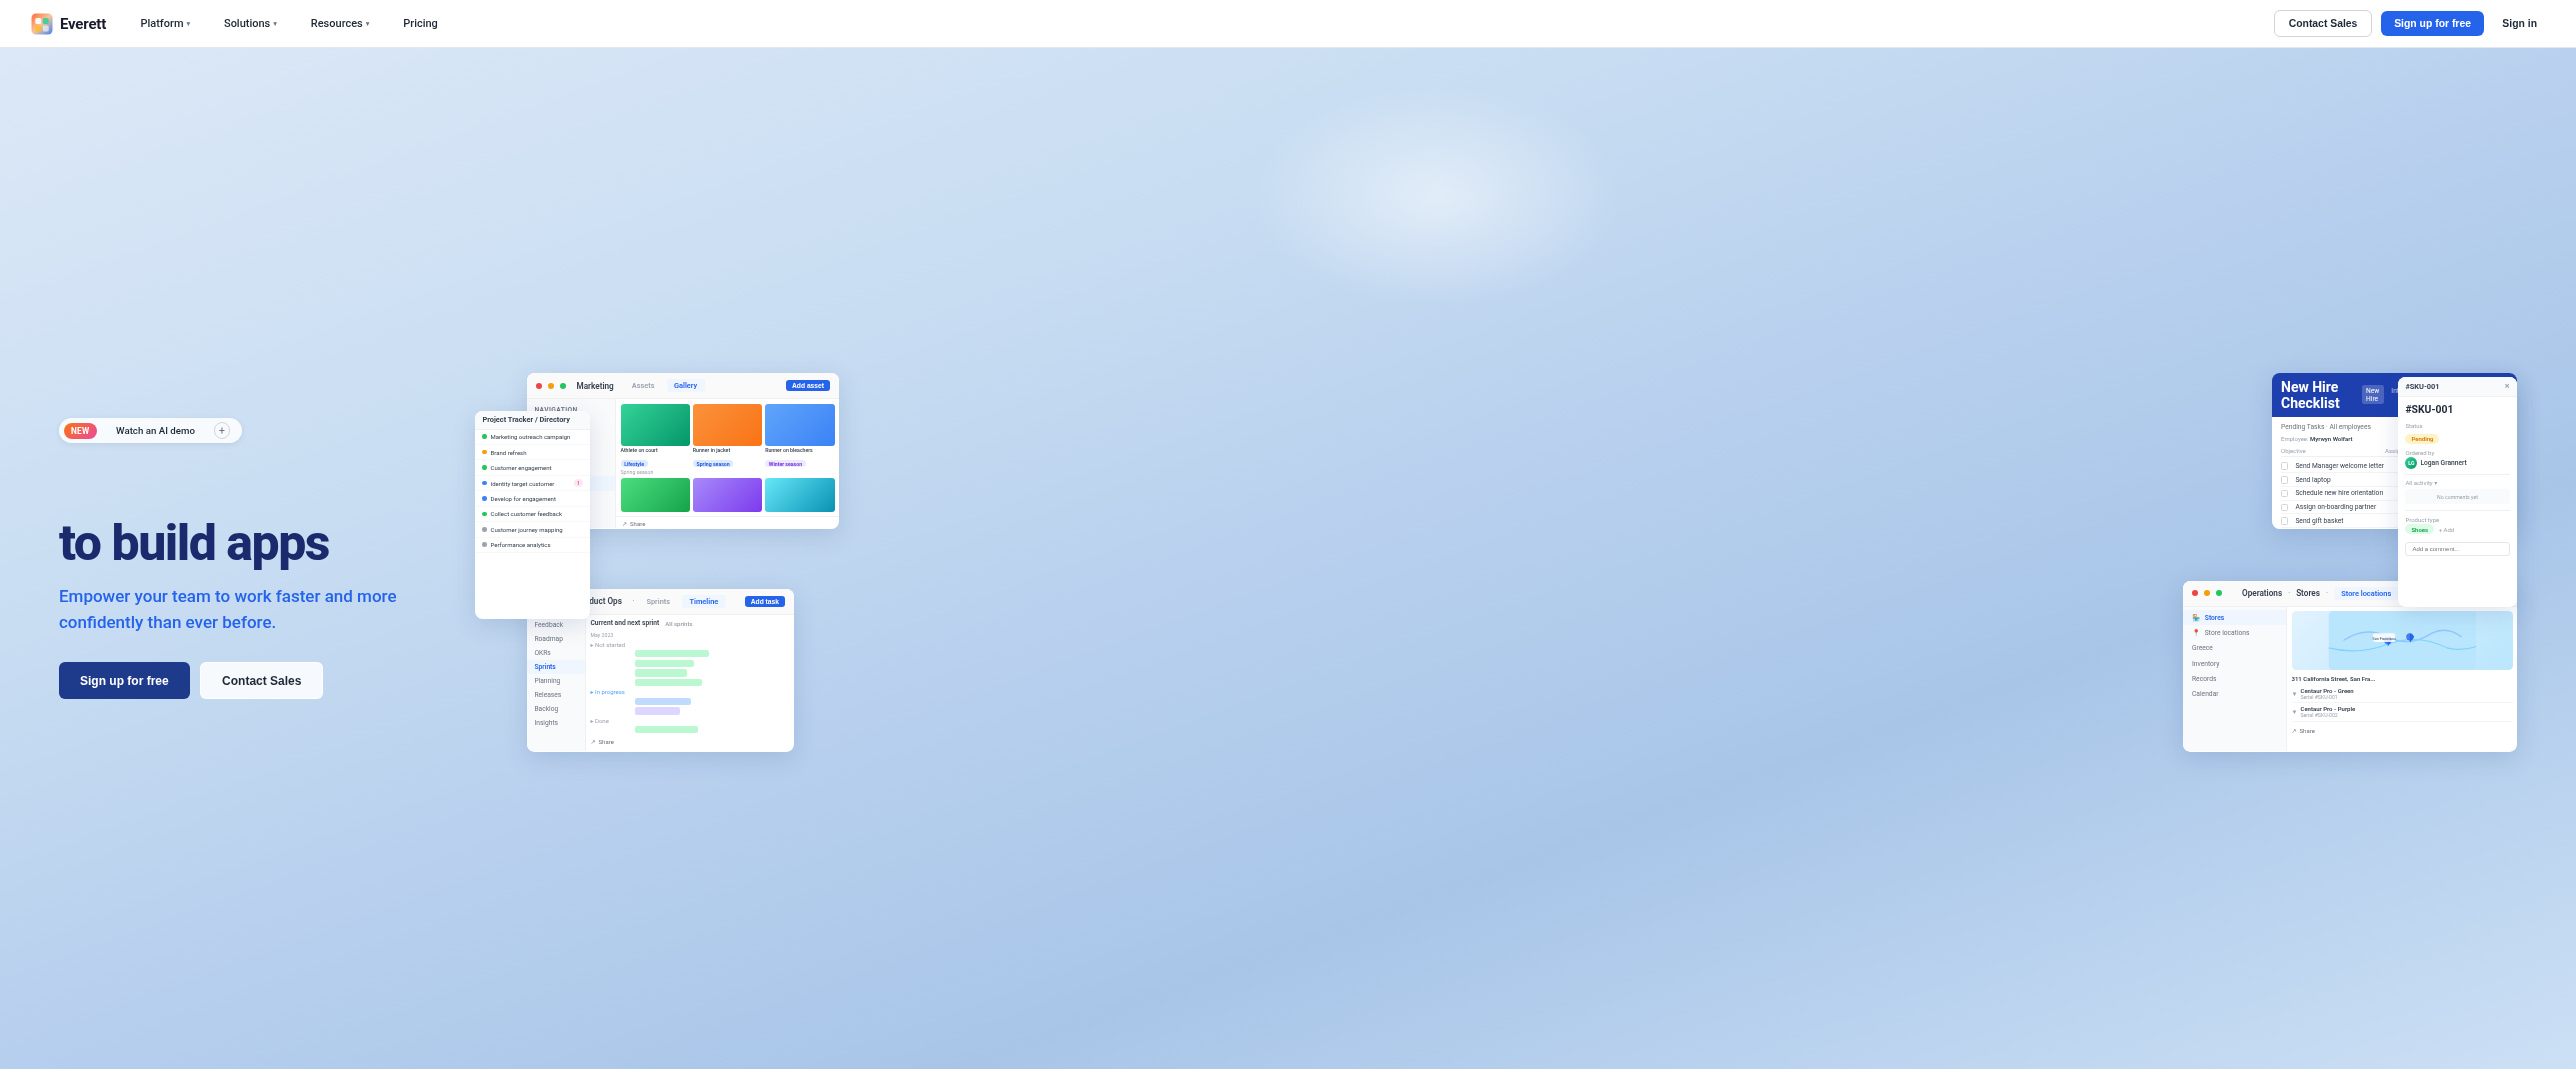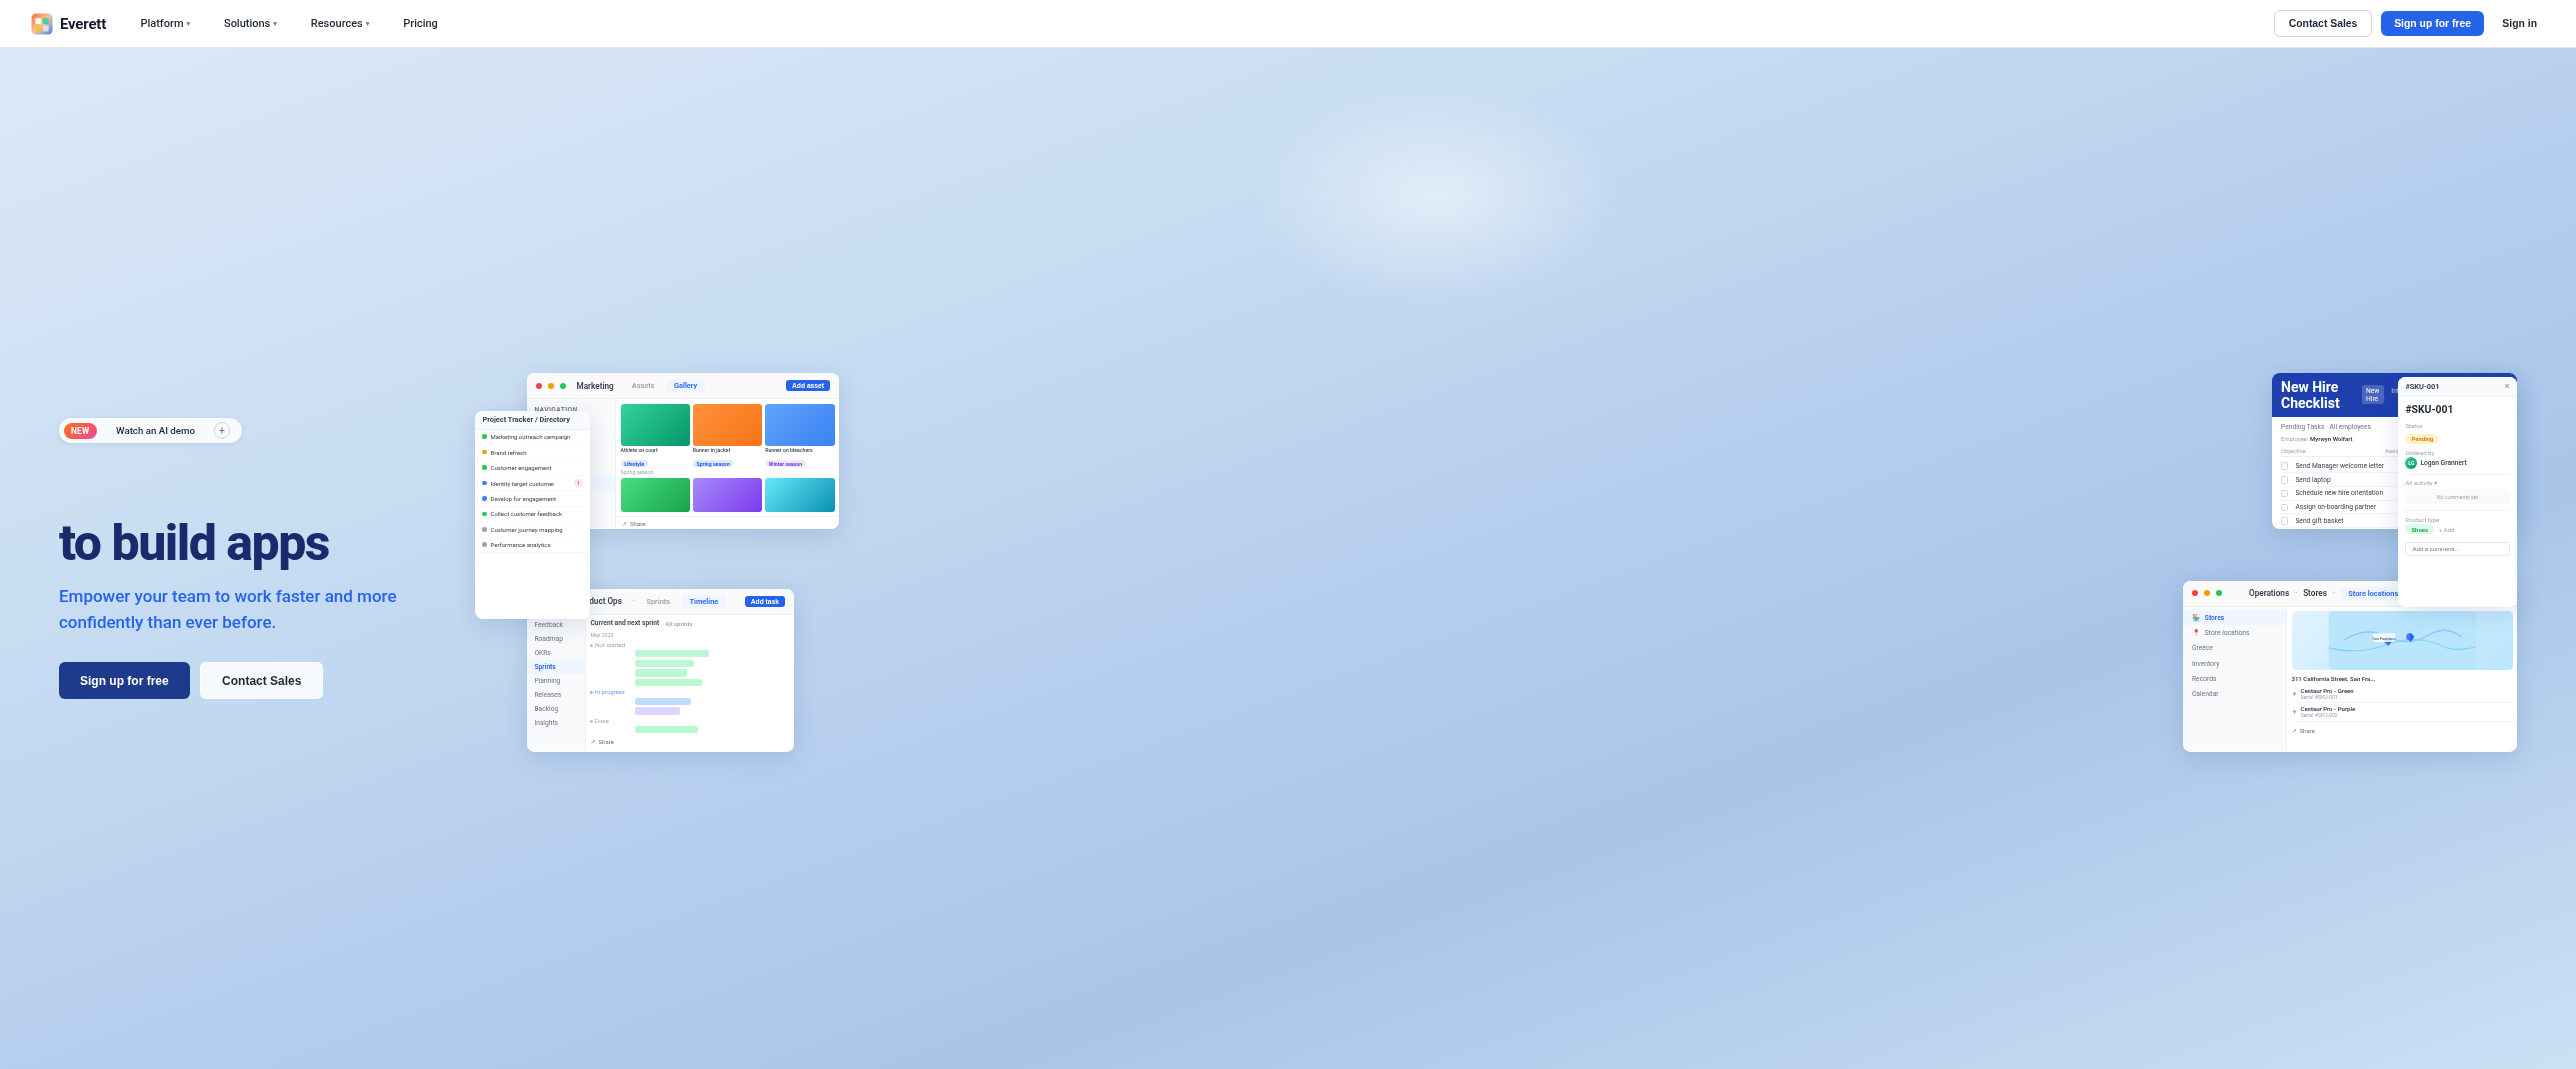--- a/index.html
+++ b/index.html
@@ -813,21 +813,21 @@
             </div>
           </div>
         </div>
       </div>
 
       <div class="screenshot-card card-operations">
         <div class="card-header">
           <div class="card-dot dot-red"></div>
           <div class="card-dot dot-yellow"></div>
           <div class="card-dot dot-green"></div>
-          <span style="margin-left:21px;">Operations</span>
+          <span style="margin-left:14px;">Operations</span>
           <span style="color:#9ca3af;font-size:6.7px;"> · </span>
           <span>Stores</span>
           <span style="color:#9ca3af;font-size:6.7px;"> · </span>
           <span class="card-tab-active">Store locations</span>
         </div>
         <div class="operations-body">
           <div class="ops-sidebar">
             <div class="ops-sidebar-item active">
               <span>🏪</span>
               <span>Stores</span>

